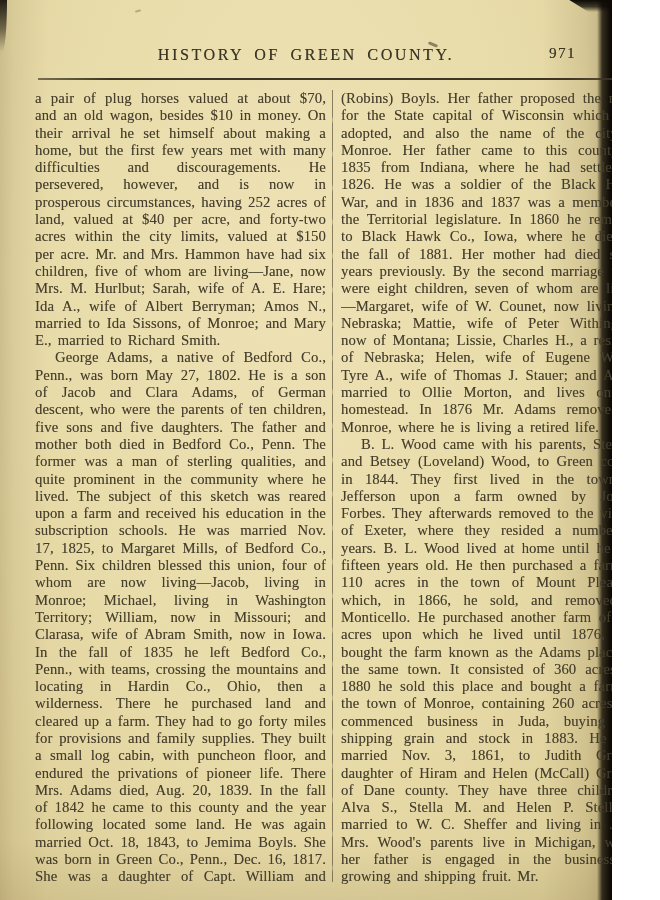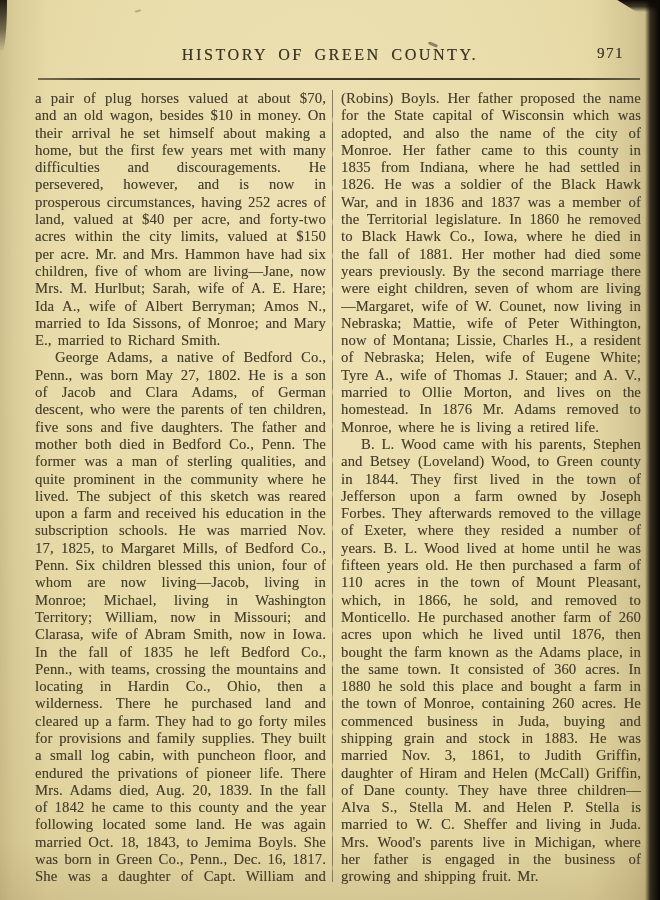--- a/index.html
+++ b/index.html
@@ -5,21 +5,21 @@
   html, body {
     margin: 0;
     padding: 0;
     width: 660px;
     height: 900px;
     overflow: hidden;
     font-family: "Liberation Serif", "DejaVu Serif", serif;
   }
   .page {
     position: relative;
-    width: 660px;
+    width: 612px;
     height: 900px;
     background:
       linear-gradient(90deg, rgba(123,103,58,0.22) 0px, rgba(123,103,58,0.10) 14px, rgba(123,103,58,0) 48px),
       linear-gradient(270deg, rgba(97,79,40,0.30) 0px, rgba(97,79,40,0.12) 26px, rgba(97,79,40,0) 70px),
       linear-gradient(0deg, rgba(110,92,50,0.12) 0px, rgba(110,92,50,0) 60px),
       radial-gradient(ellipse at 48% 30%, #eee2b6 0%, #e8dcaa 52%, #dccd96 100%);
     color: #433c2b;
     overflow: hidden;
   }
 

